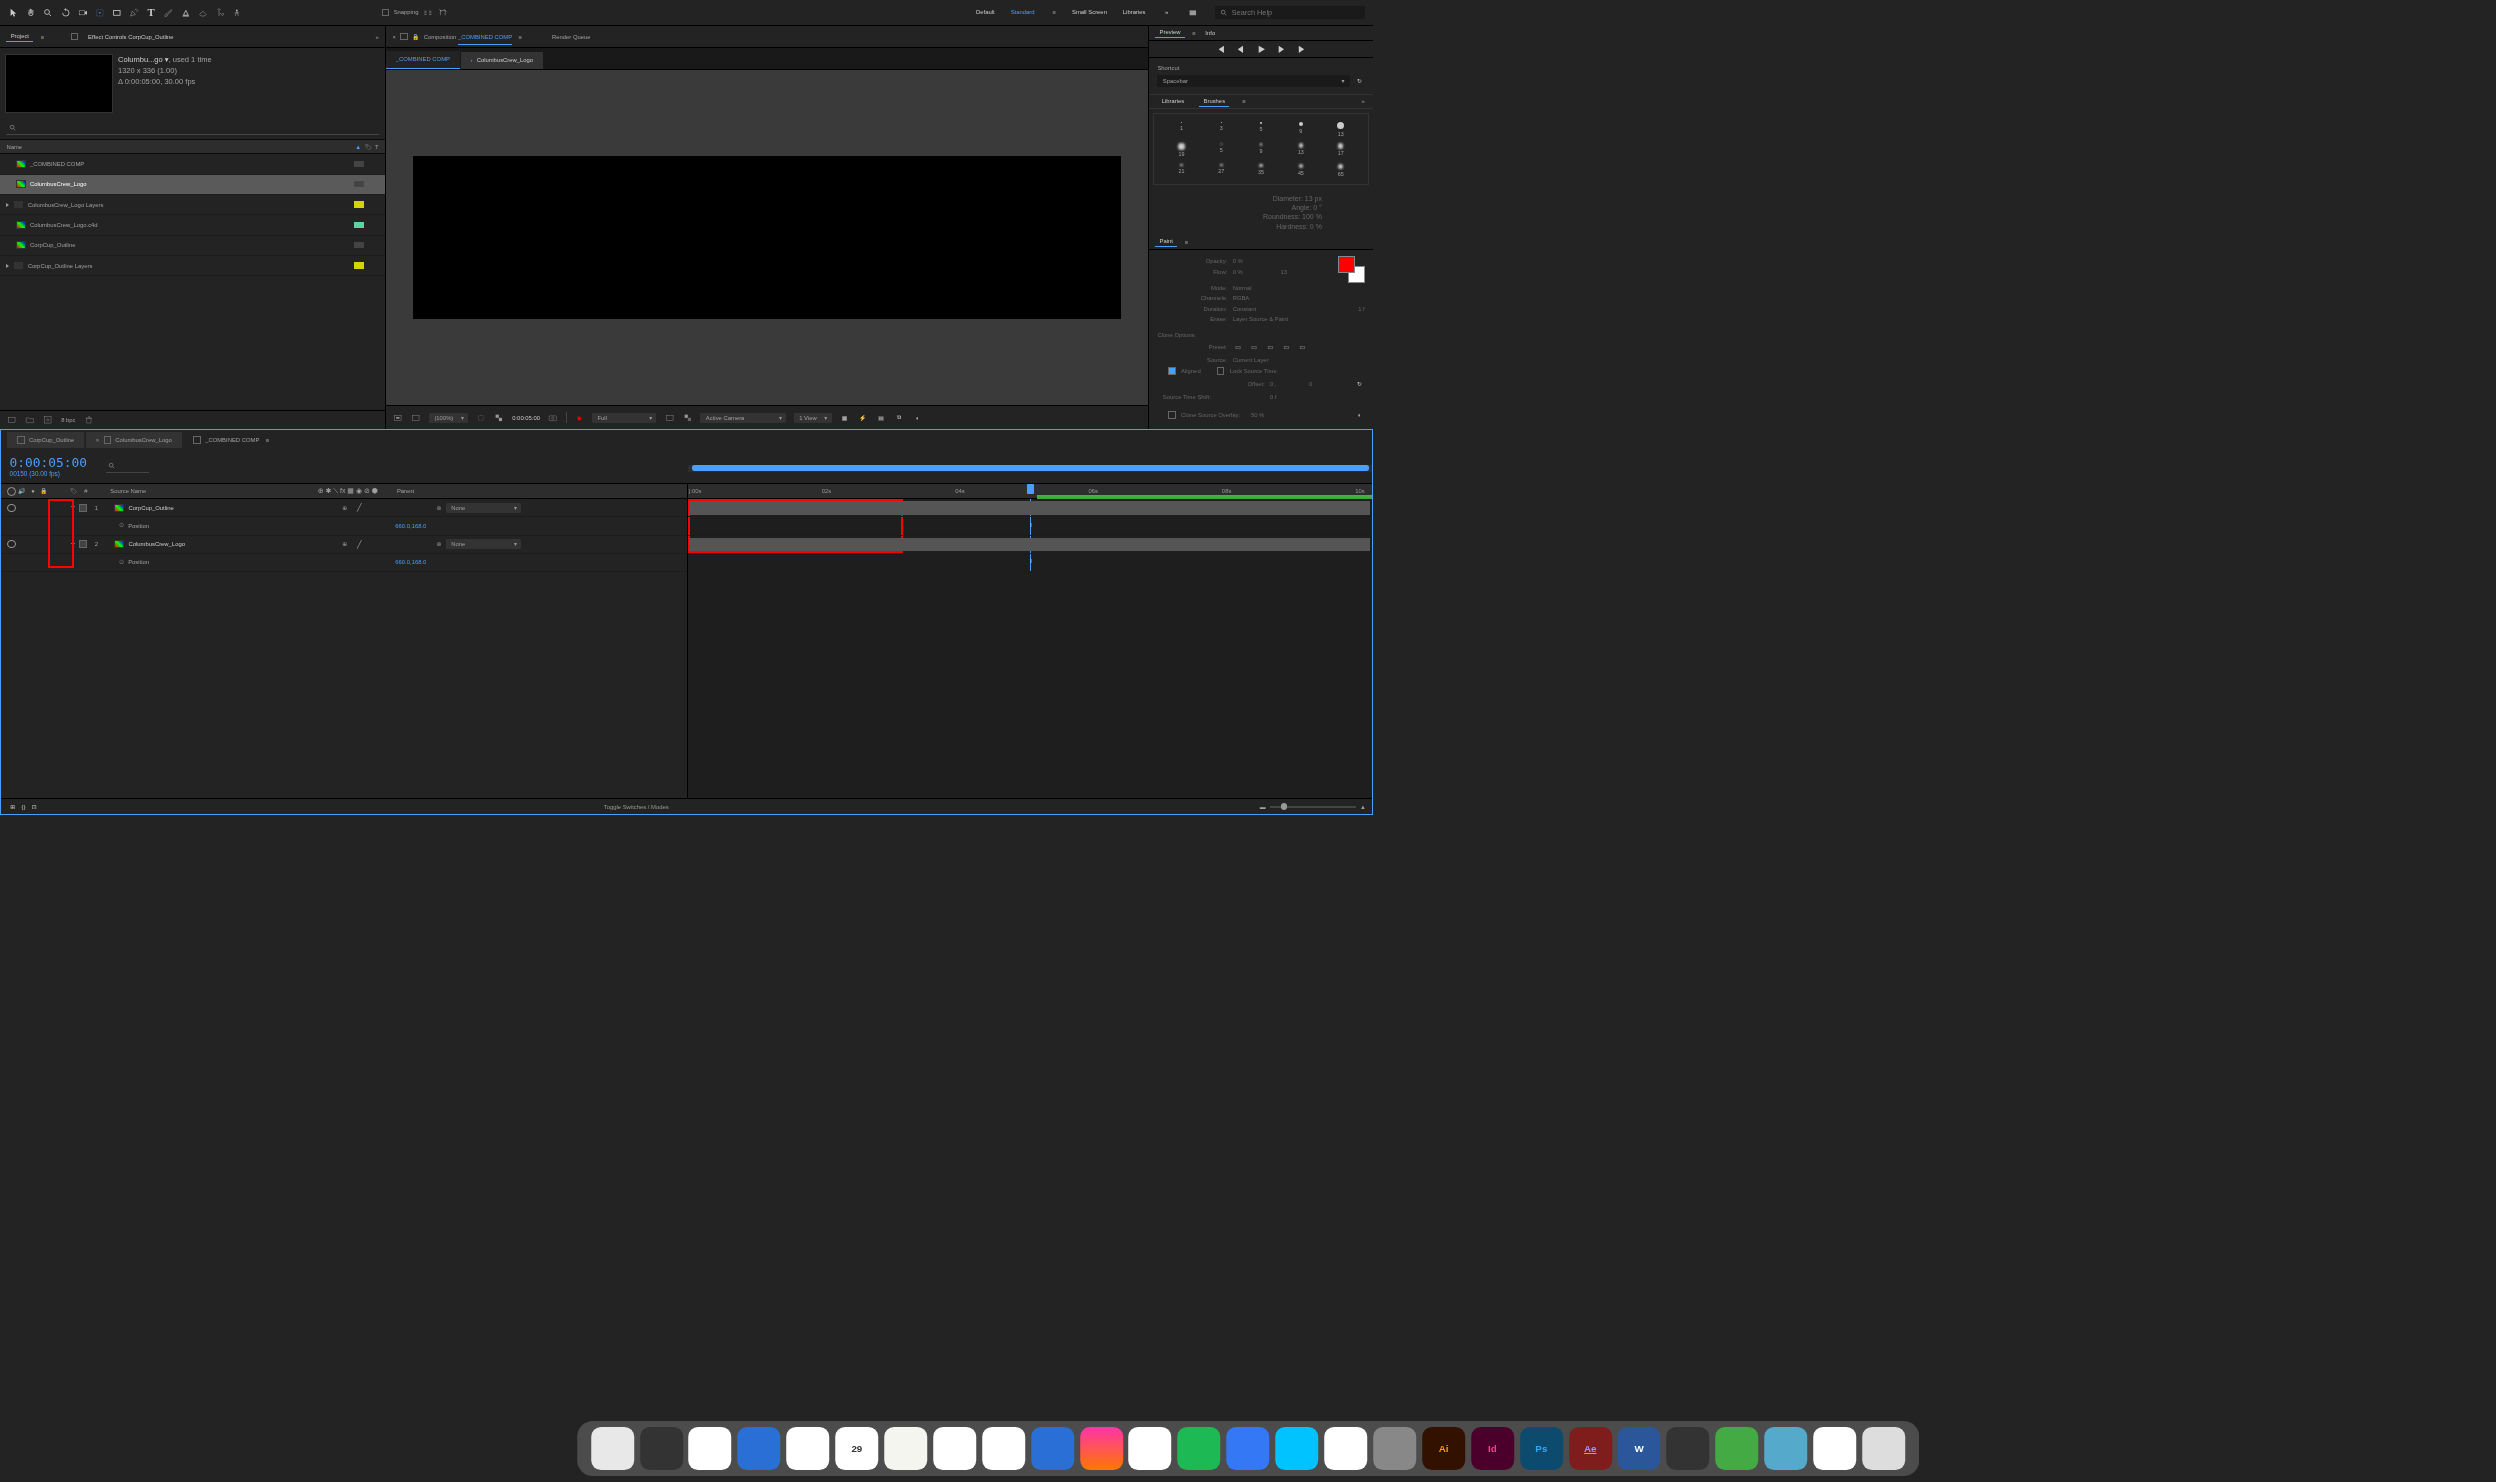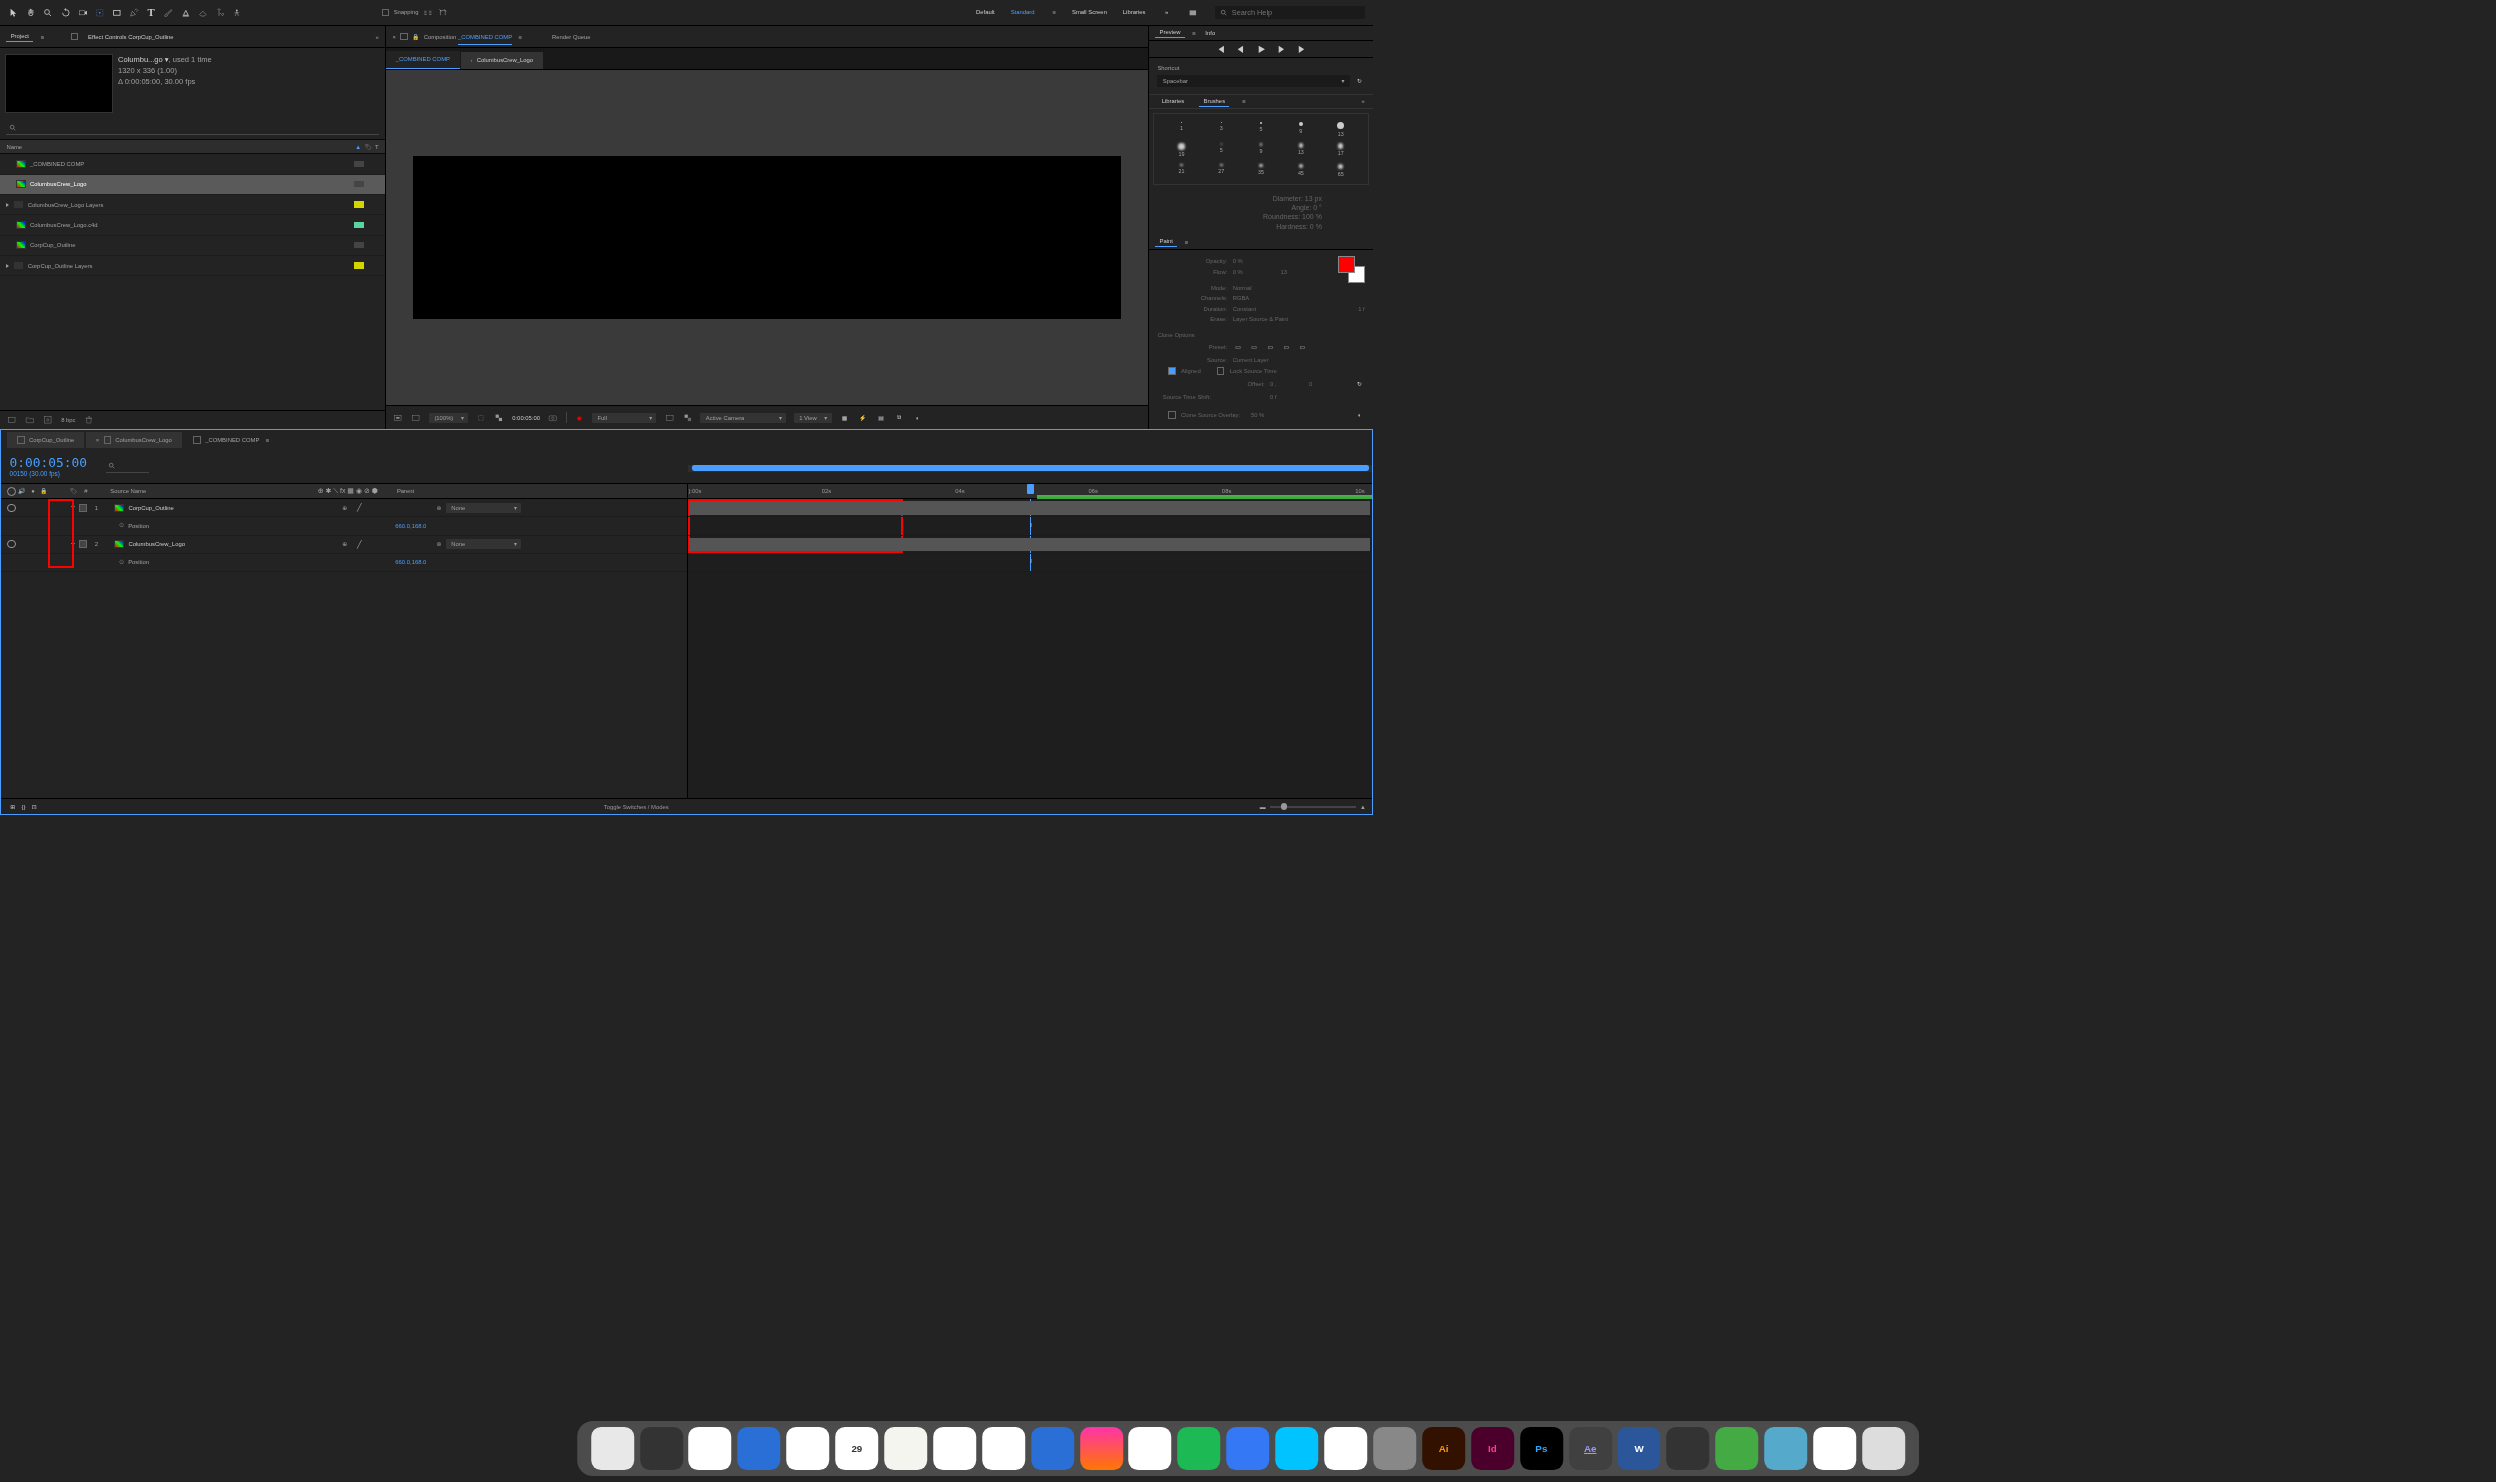--- a/index.html
+++ b/index.html
@@ -794,22 +794,22 @@
     <div class="dock-icon" style="background: rgb(42, 111, 214); color: rgb(51, 51, 51);"></div>
     <div class="dock-icon" style="background: linear-gradient(rgb(255, 51, 170), rgb(255, 119, 0)); color: rgb(51, 51, 51);"></div>
     <div class="dock-icon" style="background: rgb(255, 255, 255); color: rgb(51, 51, 51);"></div>
     <div class="dock-icon" style="background: rgb(29, 185, 84); color: rgb(51, 51, 51);"></div>
     <div class="dock-icon" style="background: rgb(52, 120, 246); color: rgb(51, 51, 51);"></div>
     <div class="dock-icon" style="background: rgb(0, 195, 255); color: rgb(51, 51, 51);"></div>
     <div class="dock-icon" style="background: rgb(255, 255, 255); color: rgb(51, 51, 51);"></div>
     <div class="dock-icon" style="background: rgb(136, 136, 136); color: rgb(51, 51, 51);"></div>
     <div class="dock-icon" style="background: rgb(51, 17, 0); color: rgb(255, 154, 0);">Ai</div>
     <div class="dock-icon" style="background: rgb(75, 0, 43); color: rgb(255, 61, 143);">Id</div>
-    <div class="dock-icon" style="background: #000000; color: rgb(49, 168, 255);">Ps</div>
-    <div class="dock-icon" style="background: #404040; color: rgb(153, 153, 255); text-decoration: underline;">Ae</div>
+    <div class="dock-icon" style="background: #0c4a6e; color: rgb(49, 168, 255);">Ps</div>
+    <div class="dock-icon" style="background: #7f1d1d; color: rgb(153, 153, 255); text-decoration: underline;">Ae</div>
     <div class="dock-icon" style="background: rgb(43, 87, 154); color: rgb(255, 255, 255);">W</div>
     <div class="dock-icon" style="background: rgb(51, 51, 51); color: rgb(51, 51, 51);"></div>
     <div class="dock-icon" style="background: rgb(68, 170, 68); color: rgb(51, 51, 51);"></div>
     <div class="dock-icon" style="background: rgb(85, 170, 204); color: rgb(51, 51, 51);"></div>
     <div class="dock-icon" style="background: rgb(255, 255, 255); color: rgb(51, 51, 51);"></div>
     <div class="dock-icon" style="background: rgb(221, 221, 221); color: rgb(51, 51, 51);"></div>
   </div>
 
 
 </body></html>

